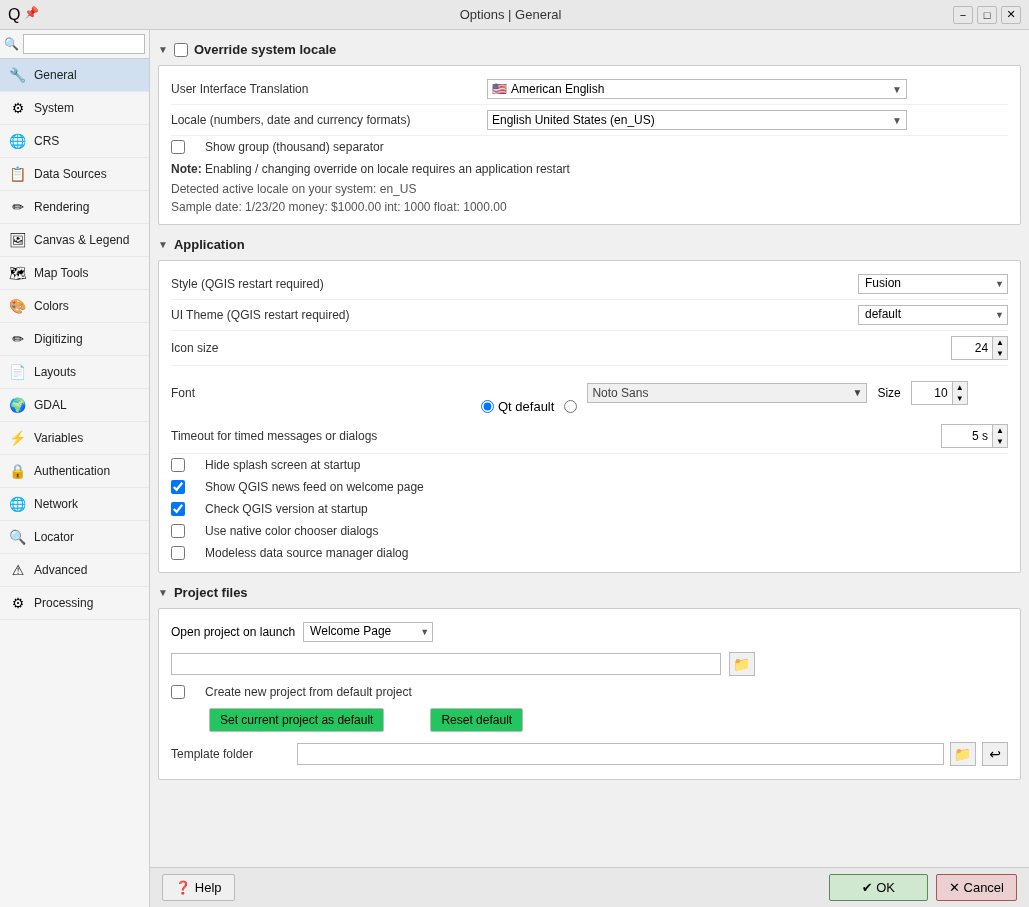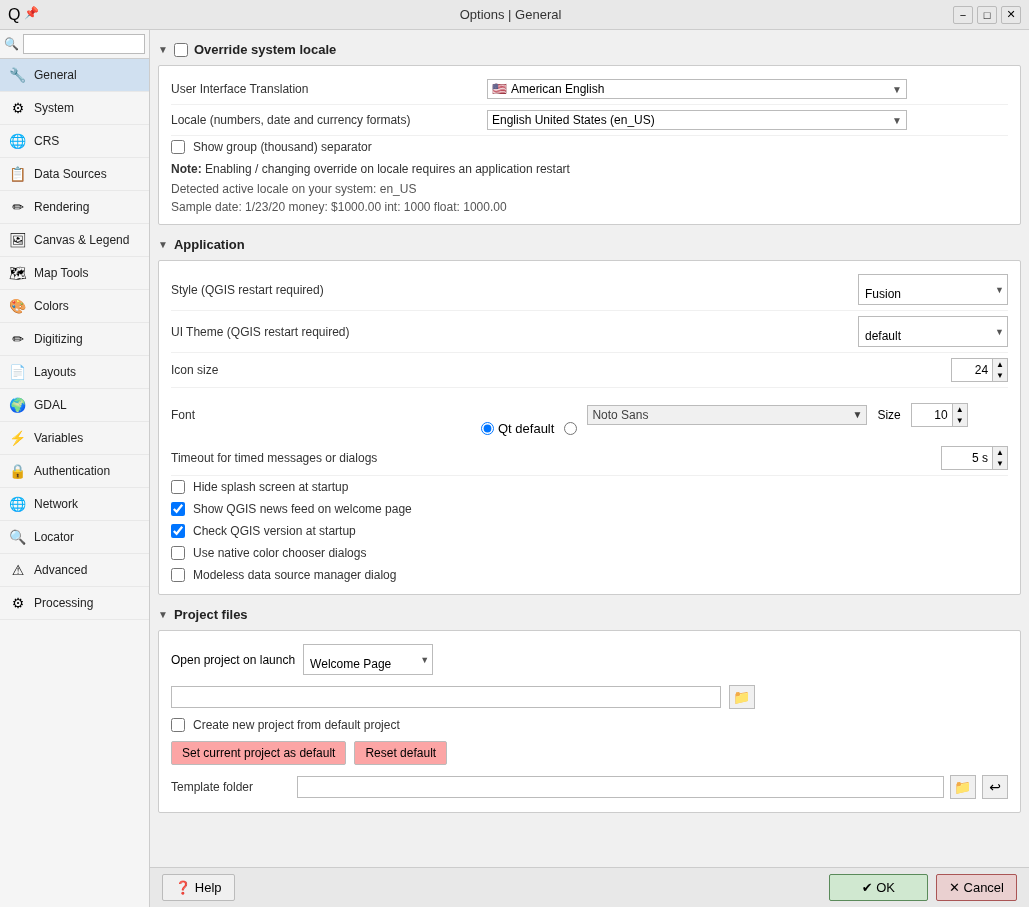--- a/index.html
+++ b/index.html
@@ -114,30 +114,30 @@
 
     .note-text { font-size: 12px; color: #333; padding: 4px 0; }
     .note-text strong { font-weight: bold; }
     .info-text { font-size: 12px; color: #555; padding: 2px 0; }
 
     
     .checkbox-row {
       display: flex;
       align-items: center;
       padding: 4px 0;
-      gap: 8px;
+      gap: 20px;
     }
     .checkbox-row input[type=checkbox] { width: 14px; height: 14px; }
     .checkbox-label { font-size: 12px; color: #333; }
 
     
     .select-control {
       border: 1px solid #bbb;
       background: white;
-      padding: 12px 20px 3px 6px;
+      padding: 1px 20px 3px 6px;
       font-size: 12px;
       appearance: none;
       -webkit-appearance: none;
       position: relative;
     }
     .select-wrapper {
       position: relative;
       display: inline-flex;
       align-items: center;
     }
@@ -196,25 +196,26 @@
       width: 26px;
       height: 24px;
       cursor: pointer;
       display: flex;
       align-items: center;
       justify-content: center;
       font-size: 14px;
     }
     .action-btn {
       border: 1px solid #bbb;
-      background: #fca5a5;
+      background: #22c55e;
       padding: 4px 10px;
       font-size: 12px;
       cursor: pointer;
       border-radius: 2px;
+      margin-left: 38px;
     }
 
     
     .template-row { display: flex; align-items: center; gap: 6px; padding: 5px 0; }
     .template-label { font-size: 12px; color: #333; min-width: 120px; }
     .template-path {
       border: 1px solid #bbb;
       padding: 3px 6px;
       font-size: 12px;
       background: white;

